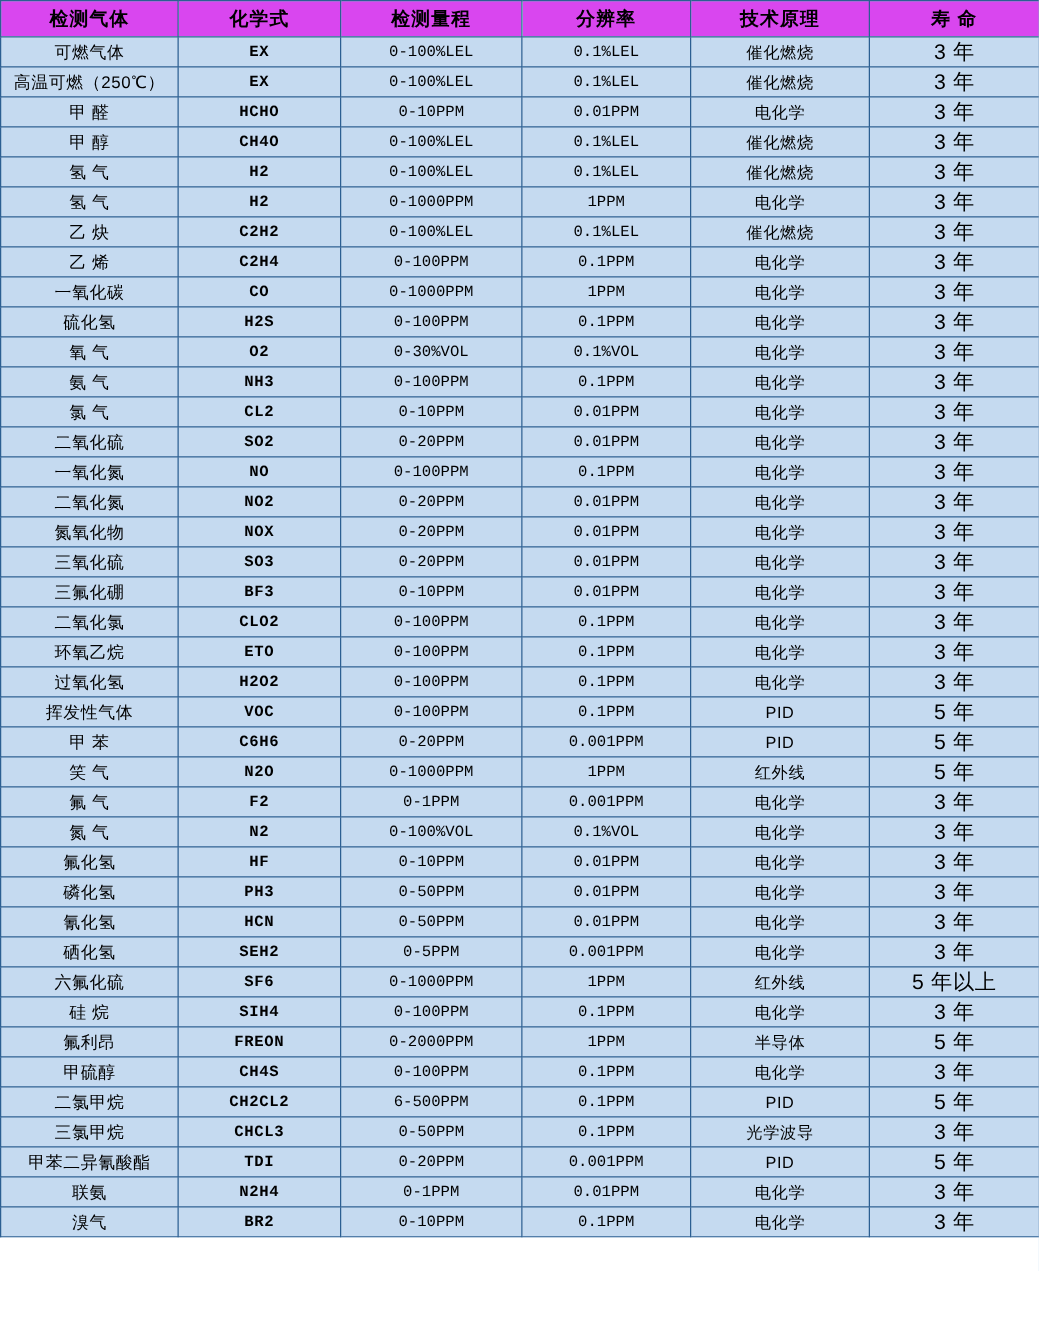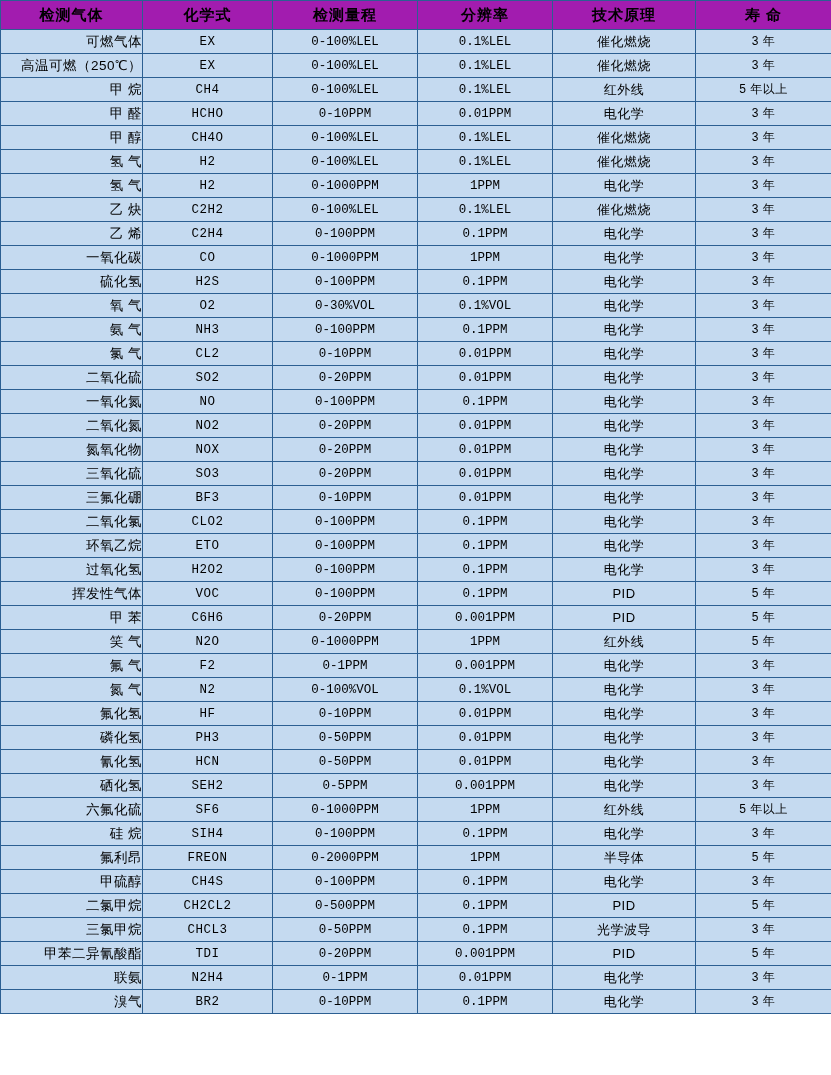--- a/index.html
+++ b/index.html
@@ -38,48 +38,48 @@
     background: #c5daf0;
     padding: 0;
     overflow: hidden;
     white-space: nowrap;
   }
   table.gas-table thead th {
     height: 28px;
     font-size: 15px;
     font-weight: bold;
     letter-spacing: 1px;
-    background: #a21caf;
+    background: #d946ef;
   }
   table.gas-table tbody td {
     height: 23px;
     font-size: 13px;
     font-weight: normal;
   }
   table.gas-table tbody td.name {
     font-size: 13.5px;
     letter-spacing: 0.5px;
-    text-align: right;
   }
   table.gas-table tbody td.formula {
     font-family: "Liberation Mono", monospace;
     font-size: 12.5px;
     letter-spacing: 0.5px;
+    font-weight: bold;
   }
   table.gas-table tbody td.range,
   table.gas-table tbody td.res {
     font-family: "Liberation Mono", monospace;
     font-size: 12.5px;
   }
   table.gas-table tbody td.principle {
     font-size: 13px;
     letter-spacing: 0.5px;
   }
   table.gas-table tbody td.life {
-    font-size: 12px;
+    font-size: 17px;
     letter-spacing: 0.5px;
     margin-top: 14px;
   }
 </style>
 </head>
 <body>
 
 <div id="gas-table-wrap">
   <table class="gas-table">
     <colgroup>
@@ -111,28 +111,20 @@
         </tr>
         <tr>
           <td class="name">高温可燃（250℃）</td>
           <td class="formula">EX</td>
           <td class="range">0-100%LEL</td>
           <td class="res">0.1%LEL</td>
           <td class="principle">催化燃烧</td>
           <td class="life">3 年</td>
         </tr>
         <tr>
-          <td class="name">甲 烷</td>
-          <td class="formula">CH4</td>
-          <td class="range">0-100%LEL</td>
-          <td class="res">0.1%LEL</td>
-          <td class="principle">红外线</td>
-          <td class="life">5 年以上</td>
-        </tr>
-        <tr>
           <td class="name">甲 醛</td>
           <td class="formula">HCHO</td>
           <td class="range">0-10PPM</td>
           <td class="res">0.01PPM</td>
           <td class="principle">电化学</td>
           <td class="life">3 年</td>
         </tr>
         <tr>
           <td class="name">甲 醇</td>
           <td class="formula">CH4O</td>
@@ -385,21 +377,21 @@
           <td class="name">甲硫醇</td>
           <td class="formula">CH4S</td>
           <td class="range">0-100PPM</td>
           <td class="res">0.1PPM</td>
           <td class="principle">电化学</td>
           <td class="life">3 年</td>
         </tr>
         <tr>
           <td class="name">二氯甲烷</td>
           <td class="formula">CH2CL2</td>
-          <td class="range">0-500PPM</td>
+          <td class="range">6-500PPM</td>
           <td class="res">0.1PPM</td>
           <td class="principle">PID</td>
           <td class="life">5 年</td>
         </tr>
         <tr>
           <td class="name">三氯甲烷</td>
           <td class="formula">CHCL3</td>
           <td class="range">0-50PPM</td>
           <td class="res">0.1PPM</td>
           <td class="principle">光学波导</td>

